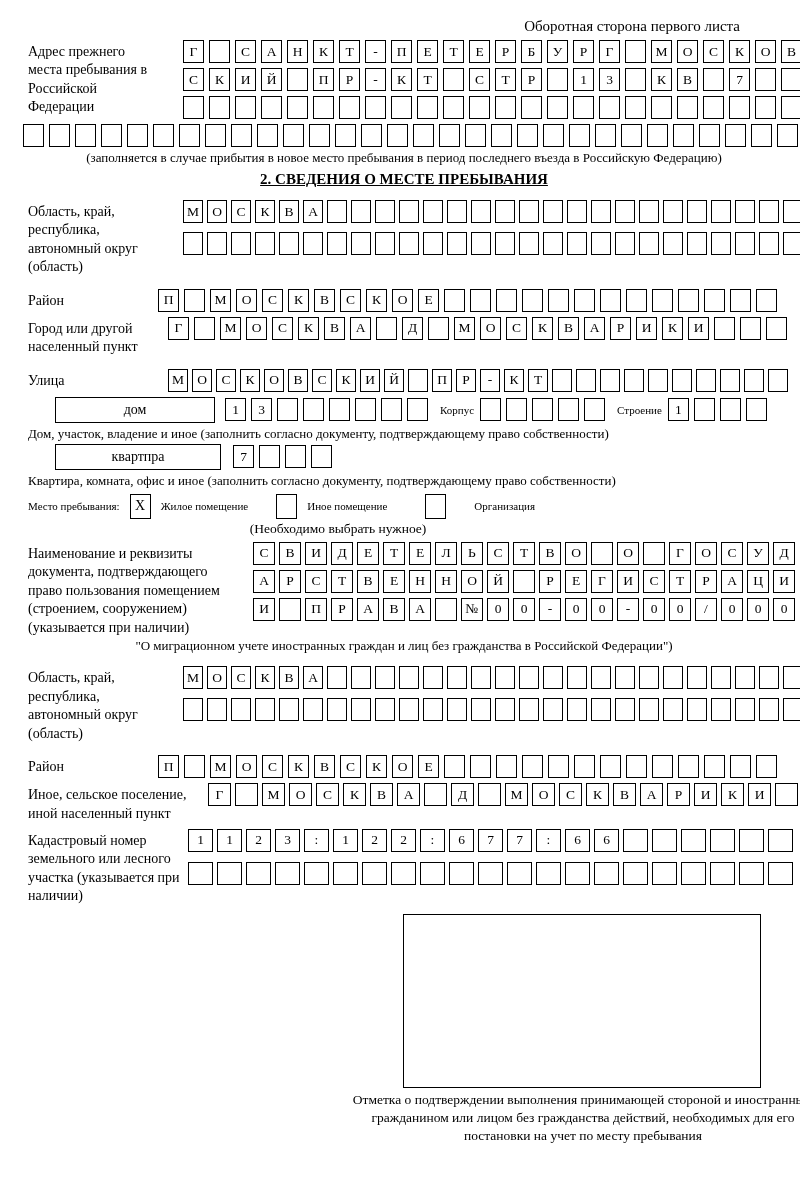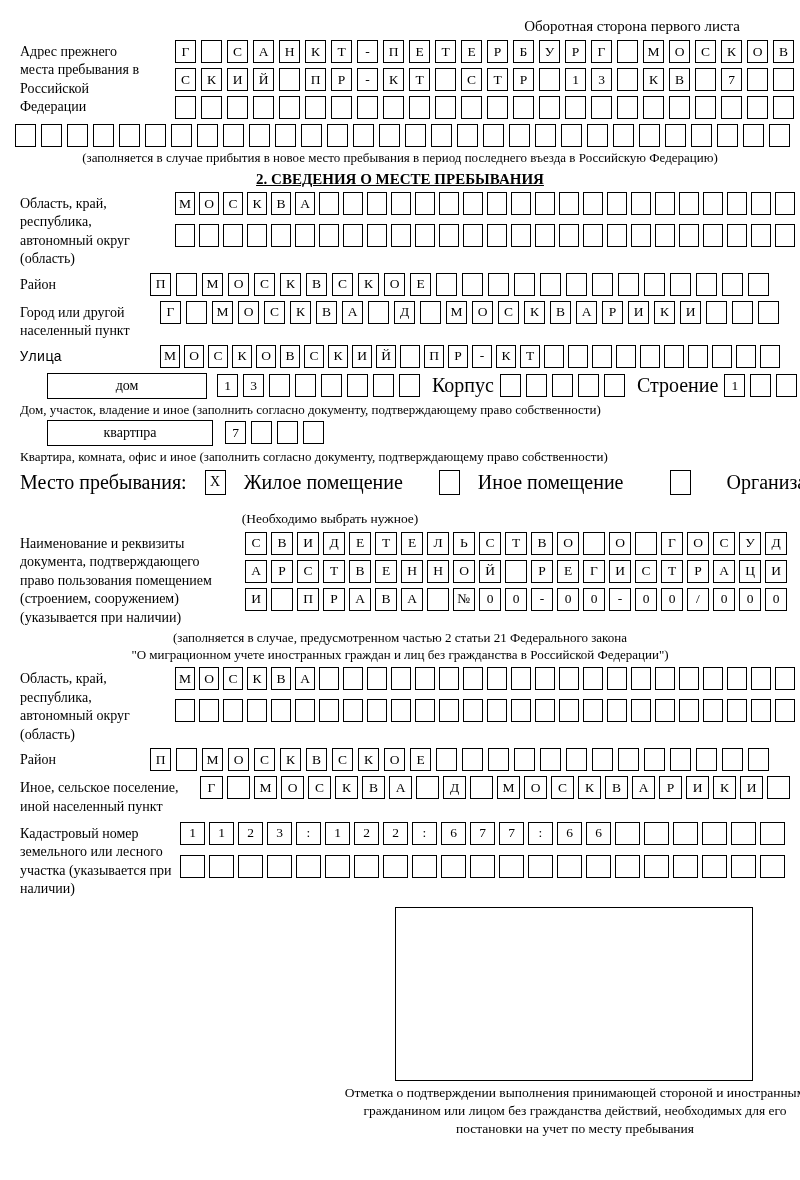--- a/index.html
+++ b/index.html
@@ -1,51 +1,51 @@
 <!DOCTYPE html>
 <html><head>
 <meta charset="utf-8">
 <style>
   html,body{margin:0;padding:0;background:#fff;color:#000;}
   body{width:800px;height:1180px;overflow:hidden;font-family:"Liberation Serif","DejaVu Serif",serif;}
-  .page{padding:10px 20px 0 20px;box-sizing:border-box;}
+  .page{padding:10px 20px 0 28px;box-sizing:border-box;}
   .hdr{ text-align:right; padding-right:40px; font-size:15px; margin-top:8px;}
   
   .cellrow{display:flex;}
   .cell{height:23px;border:1.5px solid #000;box-sizing:border-box;display:flex;align-items:center;justify-content:center;font-size:13.5px;flex-shrink:0;}
   .sm{gap:4px}  .sm .cell{width:20px}
   .md{gap:5px}  .md .cell{width:21px}
   .g21{gap:4px} .g21 .cell{width:22px}
   .g22{gap:4px} .g22 .cell{width:23px}
   .lg{gap:4px}  .lg .cell{width:25px}
   .rows{display:flex;flex-direction:column;gap:5px;}
   .field{display:flex;align-items:flex-start;}
   .label{flex-shrink:0;font-size:14px;line-height:1.32;padding-top:3px;box-sizing:border-box;}
   .w-prev{width:155px;padding-right:35px;}
   .w-obl1{width:155px;padding-right:45px;}
   .w-obl2{width:155px;padding-right:20px;}
   .w-raion{width:130px;}
   .w-gorod1{width:140px;}
-  .w-ulitsa{width:140px;font-family:Liberation Mono, monospace;}
+  .w-ulitsa{width:140px;}
   .w-doc{width:225px;padding-right:12px;}
   .w-gorod2{width:180px;padding-right:5px;}
   .w-kad{width:160px;}
   .fullrow{margin-left:-5px;margin-top:5px;}
   .cap{font-size:13px;margin-top:3px;}
   .cap-c{text-align:center;}
   .title{font-weight:bold;text-align:center;font-size:15px;margin-top:5px;text-decoration:underline;}
   .widebox{border:1.5px solid #000;height:26px;box-sizing:border-box;display:flex;align-items:center;justify-content:center;font-size:14px;flex-shrink:0;}
   .domline{display:flex;align-items:center;margin-top:5px;margin-left:27px;}
-  .inline-lbl{font-size:20px;white-space:nowrap;}
+  .inline-lbl{font-size:11px;white-space:nowrap;}
   .chk{width:21px;height:25px;border:1.5px solid #000;box-sizing:border-box;display:flex;align-items:center;justify-content:center;font-size:14px;flex-shrink:0;}
-  .mesto{display:flex;align-items:center;margin-top:5px;gap:18px;}
-  .note{text-align:center;font-size:13.5px;margin-top:16px;width:620px;}
+  .mesto{display:flex;align-items:center;margin-top:5px;gap:10px;}
+  .note{text-align:center;font-size:13.5px;margin-top:2px;width:620px;}
   .stamp-box{width:358px;height:174px;border:1.5px solid #000;box-sizing:border-box;margin-left:375px;margin-top:8px;}
   .stamp-cap{width:470px;margin-left:320px;text-align:center;font-size:13.5px;line-height:1.33;margin-top:3px;}
-  .mt4{margin-top:4px}.mt5{margin-top:5px}.mt6{margin-top:6px}.mt2{margin-top:2px}
+  .mt4{margin-top:12px}.mt5{margin-top:5px}.mt6{margin-top:6px}.mt2{margin-top:2px}
 </style>
 </head>
 <body>
 
 <div class="page">
 
   <div class="hdr">Оборотная сторона первого листа</div>
 
   <div class="field mt5">
     <div class="label w-prev">Адрес прежнего места пребывания в Российской Федерации</div>
@@ -440,21 +440,20 @@
           <div class="cell">0</div>
           <div class="cell">0</div>
           <div class="cell">/</div>
           <div class="cell">0</div>
           <div class="cell">0</div>
           <div class="cell">0</div>
         </div>
     </div>
   </div>
 
-  <div class="cap cap-c">(заполняется в случае, предусмотренном частью 2 статьи 21 Федерального закона</div>
   <div class="cap cap-c" style="margin-top:1px">"О миграционном учете иностранных граждан и лиц без гражданства в Российской Федерации")</div>
 
   <div class="field mt4">
     <div class="label w-obl2">Область, край, республика, автономный округ (область)</div>
     <div class="rows" style="gap:9px">
       <div class="cellrow sm">
           <div class="cell">М</div>
           <div class="cell">О</div>
           <div class="cell">С</div>
           <div class="cell">К</div>

